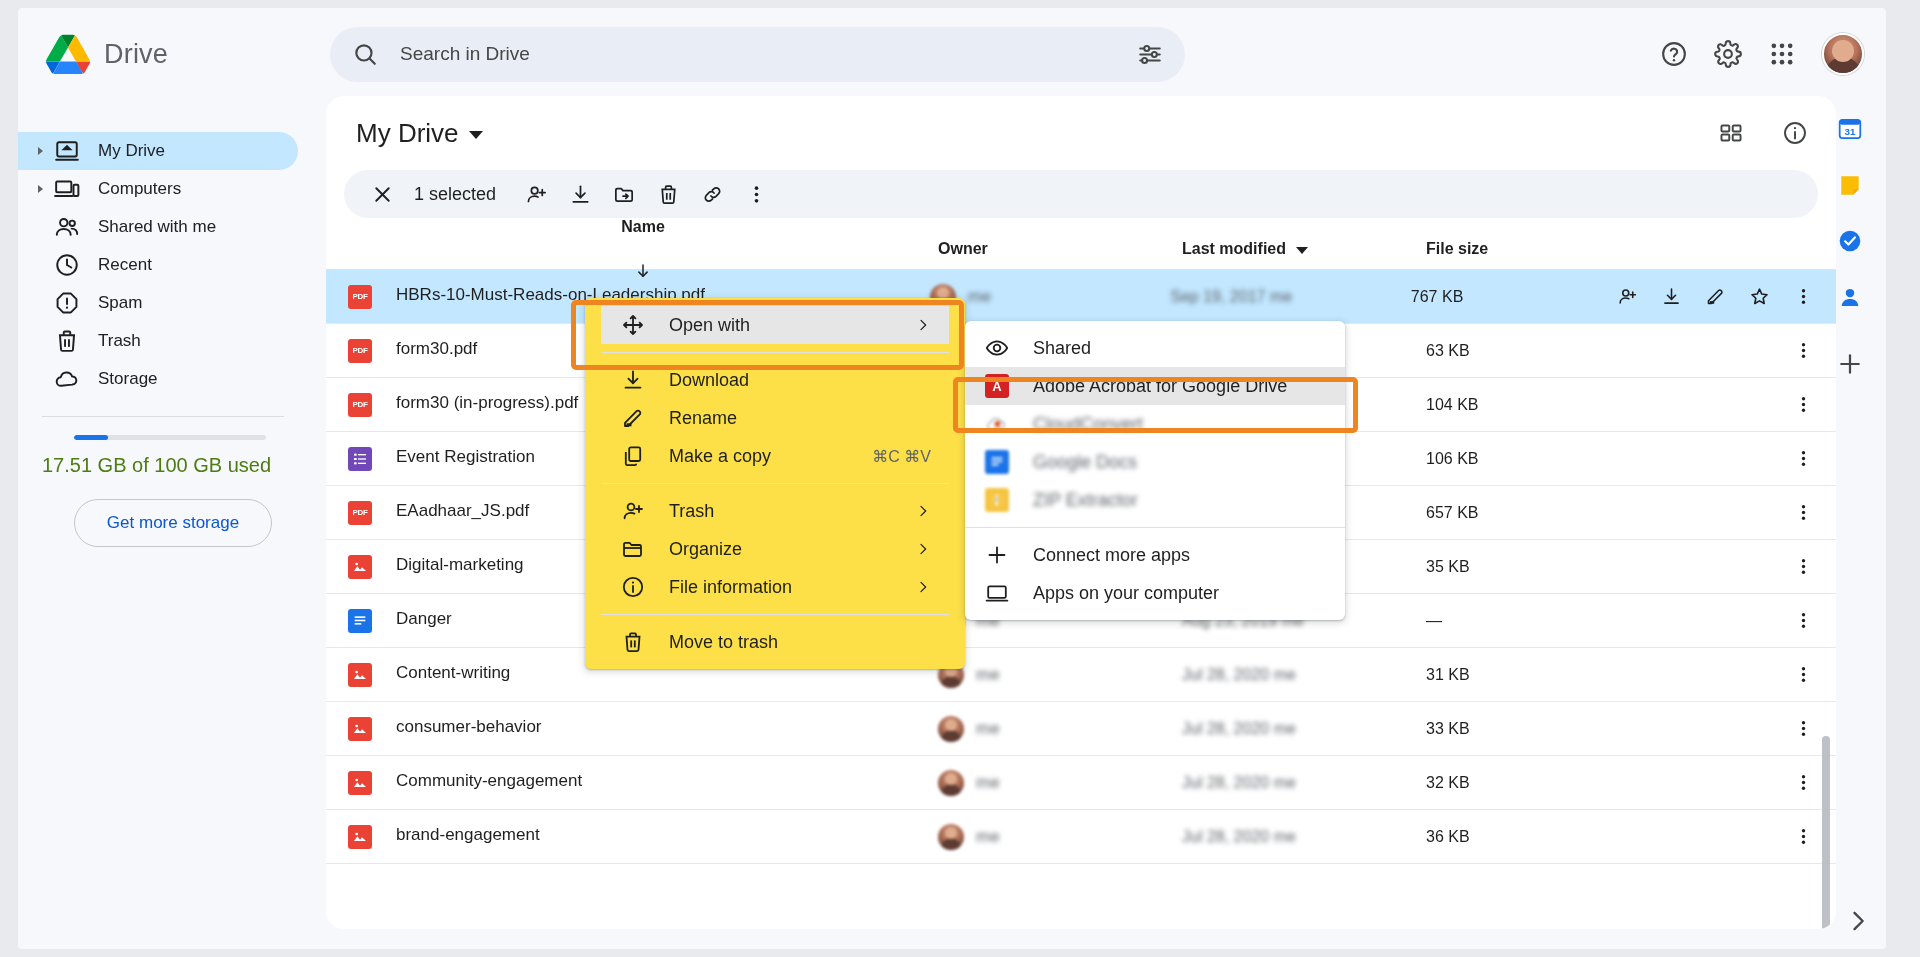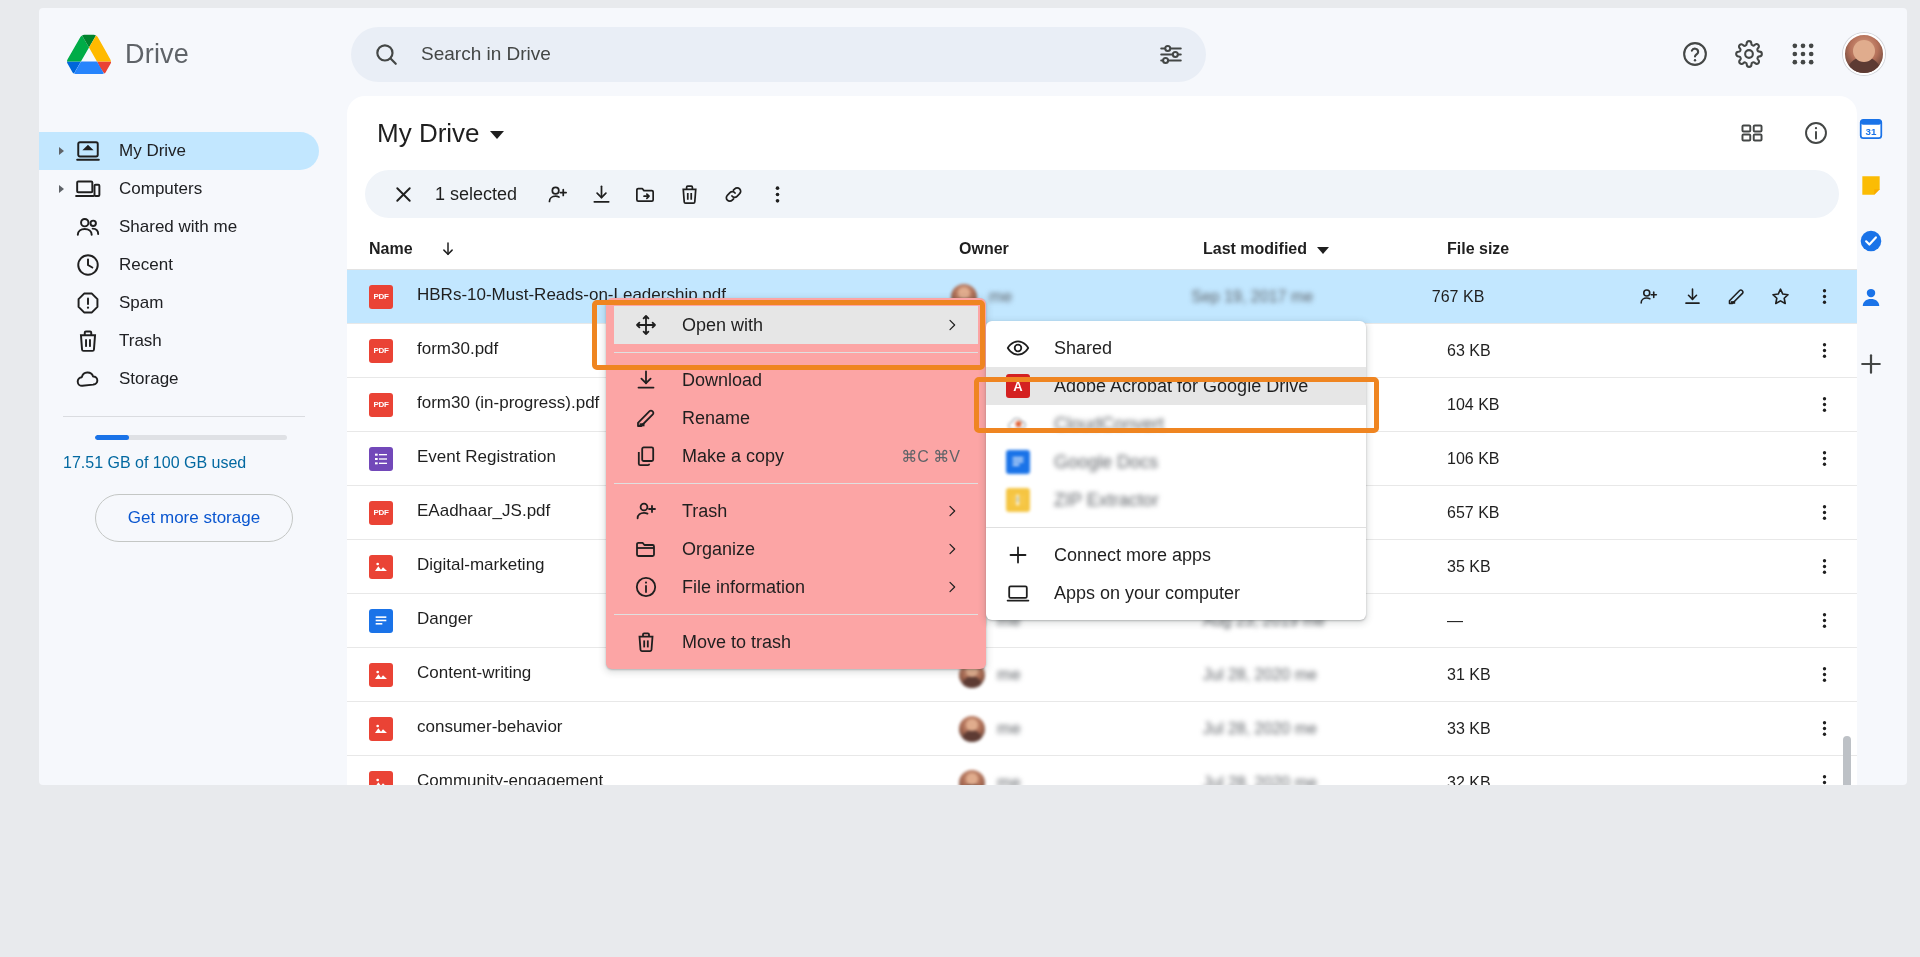--- a/index.html
+++ b/index.html
@@ -4,22 +4,22 @@
 <style>
   * { box-sizing: border-box; margin: 0; padding: 0; }
   html, body {
     width: 1920px; height: 957px;
     font-family: "Liberation Sans", sans-serif;
     background: #e8eaed;
     overflow: hidden;
   }
   #app {
     position: absolute;
-    left: 39px; top: 8px;
-    width: 1868px; height: 777px;
+    left: 18px; top: 8px;
+    width: 1868px; height: 941px;
     background: #f6f8fc;
     border-radius: 4px;
     overflow: hidden;
   }
 
   
   .topbar {
     position: absolute; left: 0; top: 0; width: 1868px; height: 92px;
     display: flex; align-items: center;
   }
@@ -91,21 +91,21 @@
   .nav-ico { width: 26px; height: 26px; margin: 0 18px 0 6px; flex: 0 0 26px; color:#1f1f1f; }
   .nav-label { white-space: nowrap; }
 
   .storage-sep { height: 1px; background:#dadce0; margin: 18px 34px 0 24px; }
   .storage-bar {
     margin: 18px 0 0 56px; width: 192px; height: 5px;
     background: #dfe1e5; border-radius: 3px; overflow: hidden;
   }
   .storage-fill { height: 100%; background: #1a73e8; border-radius: 3px; }
   .storage-text {
-    margin: 14px 0 0 24px; font-size: 16px; color: #0369a1;
+    margin: 14px 0 0 24px; font-size: 20px; color: #4d7c0f;
   }
   .get-storage {
     margin: 22px 0 0 56px; width: 198px; height: 48px;
     border: 1px solid #c4c7c5; border-radius: 24px;
     display: flex; align-items: center; justify-content: center;
     color: #0b57d0; font-size: 17px; cursor: pointer; background:transparent;
   }
 
   
   .main {
@@ -136,21 +136,21 @@
   }
   .tb-btn svg { width: 23px; height: 23px; }
   .sel-count { font-size: 18px; color: #1f1f1f; margin: 0 18px 0 10px; white-space:nowrap;}
 
   .table { margin-top: 10px; }
   .thead {
     display: flex; align-items: center; height: 42px;
     padding: 0 28px 0 0; font-size: 16px; font-weight: bold; color: #1f1f1f;
     border-bottom: 1px solid #e3e3e3;
   }
-  .th-name { width: 612px; padding-left: 22px; display:flex; align-items:center; gap: 26px; cursor:pointer;}
+  .th-name { width: 612px; padding-left: 22px; display:flex; align-items:center; gap: 26px; cursor:pointer;flex-direction:column;}
   .th-owner { width: 244px; }
   .th-mod { width: 244px; display:flex; align-items:center; gap:10px; cursor:pointer;}
   .th-mod .caret { width: 0; height: 0; border-left: 6px solid transparent;
     border-right: 6px solid transparent; border-top: 7px solid #1f1f1f; margin-top:3px;}
   .th-size { width: 200px; }
   .sort-arrow { width: 18px; height: 18px; color:#1f1f1f;}
 
   .row {
     display: flex; align-items: center; height: 54px;
     border-bottom: 1px solid #e8e8e8; font-size: 17px; color: #1f1f1f;
@@ -197,23 +197,23 @@
   .rail-ico { width: 30px; height: 30px; border-radius: 6px; cursor:pointer;
     display:flex; align-items:center; justify-content:center;text-decoration:underline;}
   .rail-plus { margin-top: 12px; width:28px;height:28px;color:#444746;}
   .rail-expand {
     position:absolute; right: 14px; bottom: 14px; width: 28px; height:28px; color:#444746; cursor:pointer;
   }
 
   
   .ctxmenu {
     position: absolute; left: 567px; top: 290px; width: 380px;
-    background: #fca5a5; border-radius: 6px;
+    background: #fde047; border-radius: 6px;
     box-shadow: 0 2px 6px 2px rgba(60,64,67,.15), 0 1px 2px rgba(60,64,67,.3);
-    padding: 8px 8px; z-index: 40; font-size: 18px; color: #1f1f1f;
+    padding: 8px 16px; z-index: 40; font-size: 18px; color: #1f1f1f;
   }
   .mi {
     height: 38px; display: flex; align-items: center; padding: 0 18px 0 20px; cursor: pointer;
   }
   .mi.highlight { background: #e6e6e6; }
   .mi-ico { width: 24px; height: 24px; flex:0 0 24px; margin-right: 24px; color:#1f1f1f;}
   .mi-label { flex: 1; white-space: nowrap; }
   .mi-shortcut { color: #5f6368; font-size: 16px; margin-left: 14px; }
   .mi-arrow { width: 16px; height: 16px; color:#1f1f1f;}
   .mi-sep { height: 1px; background:#e0e0e0; margin: 8px 0; }

